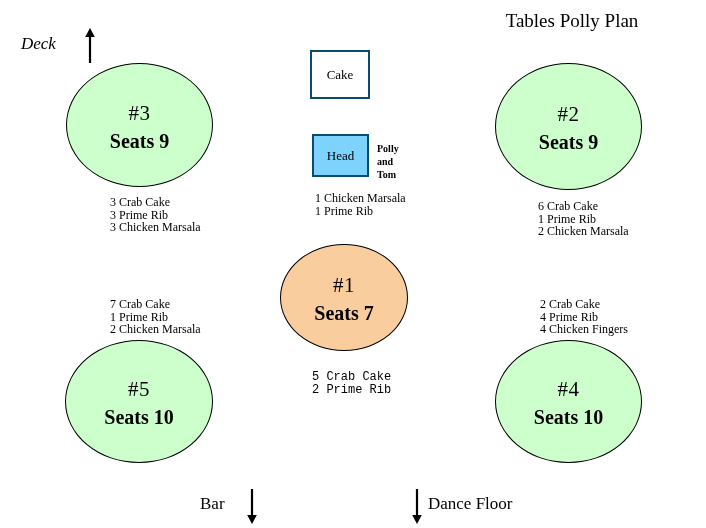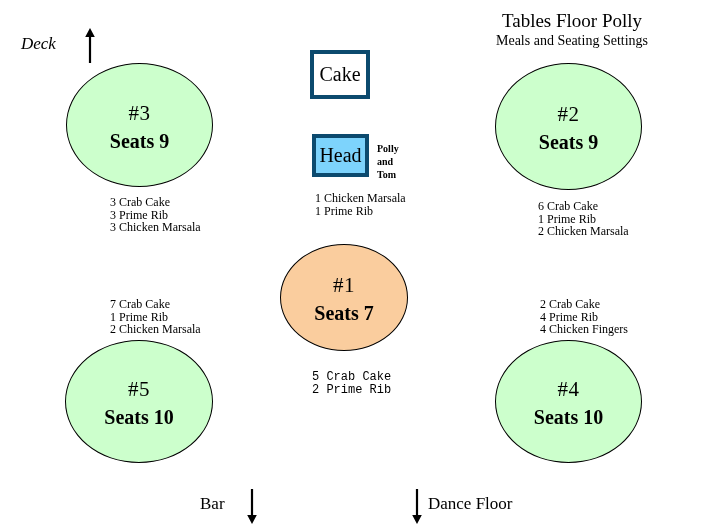--- a/index.html
+++ b/index.html
@@ -64,26 +64,26 @@
     position: absolute;
     font-size: 12px;
     line-height: 12.5px;
     white-space: nowrap;
   }
   .meal-list div { white-space: nowrap; }
 
   
   .rect-node {
     position: absolute;
-    border: 4px solid #0c4a6e;
+    border: 2px solid #0c4a6e;
     box-sizing: border-box;
     display: flex;
     align-items: center;
     justify-content: center;
-    font-size: 20px;
+    font-size: 13px;
   }
 
   
   .side-note {
     position: absolute;
     font-size: 10px;
     line-height: 13px;
     white-space: nowrap;
     font-weight: bold;
   }
@@ -98,22 +98,21 @@
   .arrow {
     position: absolute;
   }
 </style>
 </head>
 <body>
 
 <div id="canvas">
 
   <div class="title-block">
-    <div class="title-main">Tables Floor Polly</div>
-    <div class="title-sub">Meals and Seating Settings</div>
+    <div class="title-main">Tables Polly Plan</div>
   </div>
 
   <div class="room-label" style="left:21px; top:34px;font-style:italic;">Deck</div>
   <svg class="arrow" style="left:82px; top:28px;" width="16" height="36" viewBox="0 0 16 36">
     <line x1="8" y1="35" x2="8" y2="7" stroke="#000" stroke-width="2.2"></line>
     <polygon points="8,0 3.2,9 12.8,9" fill="#000"></polygon>
   </svg>
 
   <div class="table-circle" style="left:66px; top:63px; width:147px; height:124px; background:#CCFFCC;">
     <div class="table-number">#3</div>

